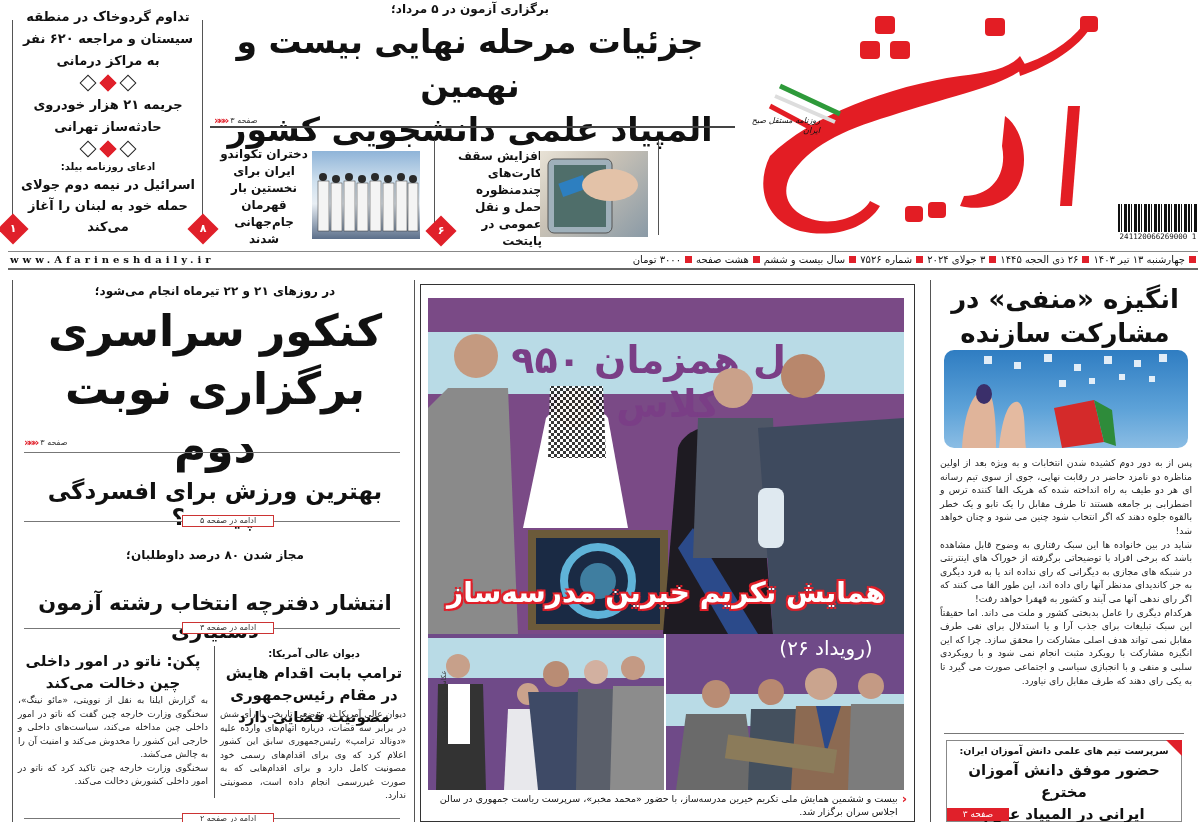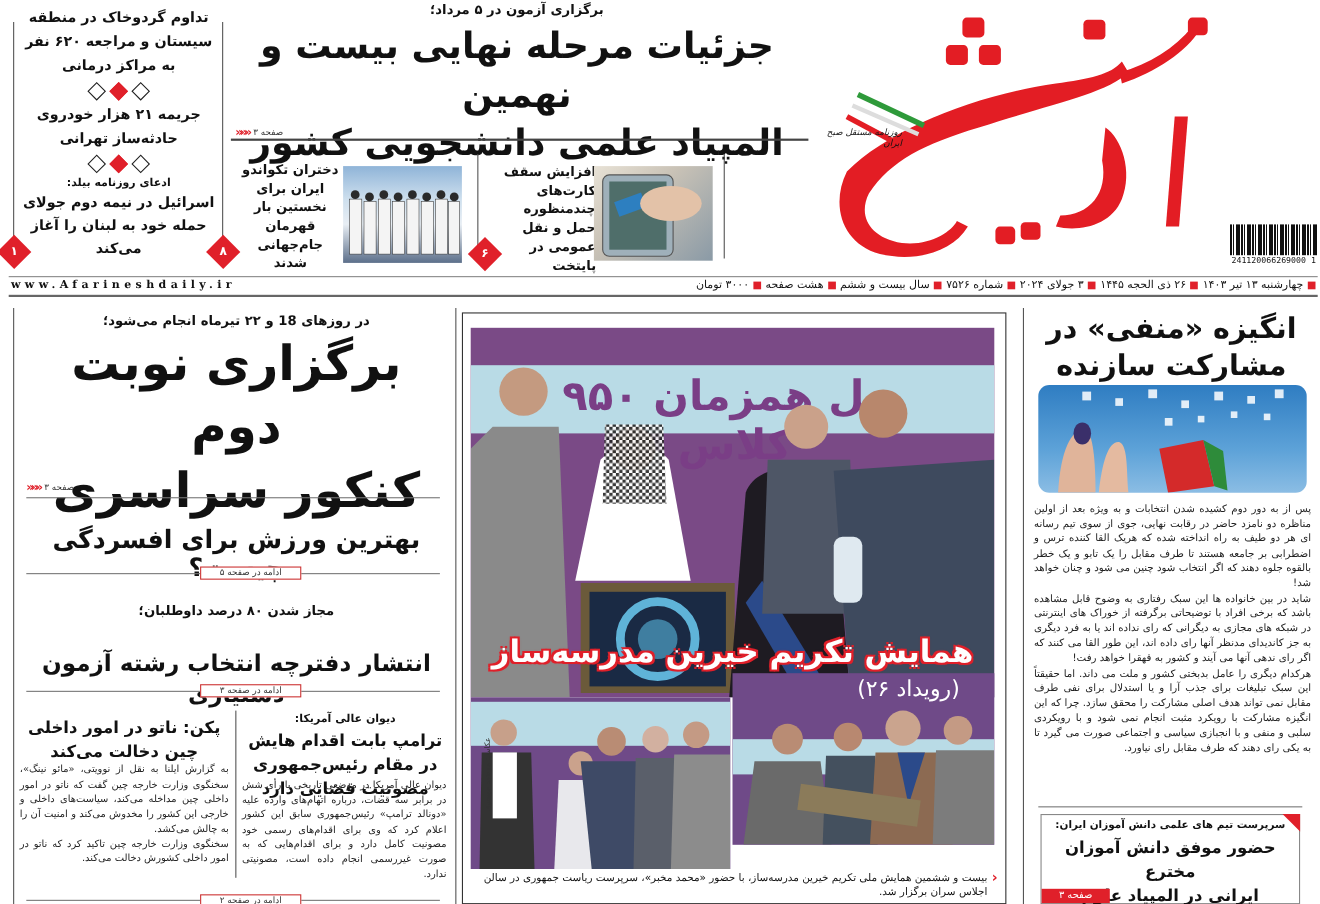--- a/index.html
+++ b/index.html
@@ -159,24 +159,24 @@
   <span style="width:7px;height:7px;background:#e0202a;display:inline-block;"></span>
   <span>هشت صفحه</span>
   <span style="width:7px;height:7px;background:#e0202a;display:inline-block;"></span>
   <span>۳۰۰۰ تومان</span>
 </div>
 <div class="hrule" style="left:8px; top:268px; width:1190px; height:2px; background:#666;"></div>
 
 <div class="vrule" style="left:12px; top:280px; height:542px; width:1px;"></div>
 <div class="vrule" style="left:414px; top:280px; height:542px; width:1px;"></div>
 
-<div class="abs center bold" style="left:20px; top:284px; width:390px; font-size:12px;">در روزهای 18 و ۲۲ تیرماه انجام می‌شود؛</div>
+<div class="abs center bold" style="left:20px; top:284px; width:390px; font-size:12px;">در روزهای ۲۱ و ۲۲ تیرماه انجام می‌شود؛</div>
 <div class="abs center bold" style="left:20px; top:302px; width:390px; font-size:44px; line-height:58px;">
+  <div>کنکور سراسری</div>
   <div>برگزاری نوبت دوم</div>
-  <div>کنکور سراسری</div>
 </div>
 <div class="abs page-ref" style="left:24px; top:436px;">
   <span>صفحه ۳</span>
     <span class="chev">«««</span>
 </div>
 <div class="abs thin" style="left:24px; top:452px; width:376px;"></div>
 
 <div class="abs center bold" style="left:20px; top:478px; width:390px; font-size:23px;">بهترین ورزش برای افسردگی چیست؟</div>
 <div class="abs thin" style="left:24px; top:521px; width:376px;"></div>
 <div class="cont-box" style="left:166px; top:515px;">ادامه در صفحه ۵</div>
@@ -250,21 +250,21 @@
     <circle cx="100" cy="60" r="11" fill="#caa28c"></circle>
       <path d="M80 75 L 120 75 L 124 156 L 76 156 Z" fill="#e8e8ec"></path>
     <circle cx="128" cy="40" r="13" fill="#b98c74"></circle>
       <path d="M100 58 L 160 58 L 160 156 L 110 156 Z" fill="#3e4a66"></path>
     <circle cx="168" cy="38" r="12" fill="#d2b0a0"></circle>
       <path d="M150 55 L 190 55 L 192 156 L 148 156 Z" fill="#5a5f6a"></path>
     <circle cx="205" cy="34" r="12" fill="#c49a84"></circle>
       <path d="M185 52 L 236 52 L 236 156 L 182 156 Z" fill="#8c8c8c"></path>
   </svg>
 </div>
-<div class="photo" style="left:666px; top:612px; width:238px; height:156px; background:#6f4a88;">
+<div class="photo" style="left:666px; top:634px; width:238px; height:156px; background:#6f4a88;">
   <div class="abs" style="left:90px; top:2px; width:140px; font-size:20px; color:#fff; text-align:center;">(رویداد ۲۶)</div>
   <div class="abs" style="left:0; top:60px; width:238px; height:32px; background:#b9dbe6;"></div>
   <svg class="abs" style="left:0; top:0;" width="238" height="156">
     <circle cx="50" cy="60" r="14" fill="#b98c74"></circle>
       <path d="M20 80 L 80 80 L 90 156 L 10 156 Z" fill="#6a6a6a"></path>
     <circle cx="105" cy="58" r="13" fill="#b88870"></circle>
       <path d="M85 75 L 130 75 L 132 156 L 82 156 Z" fill="#44505e"></path>
     <circle cx="155" cy="50" r="16" fill="#caa48e"></circle>
       <path d="M130 72 L 190 72 L 200 156 L 125 156 Z" fill="#8c6a52"></path>
     <path d="M150 72 L 175 72 L 160 120 Z" fill="#2b4a8a"></path>

